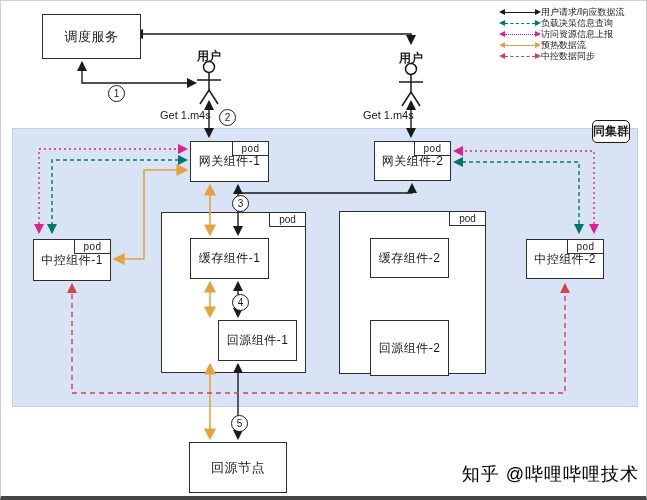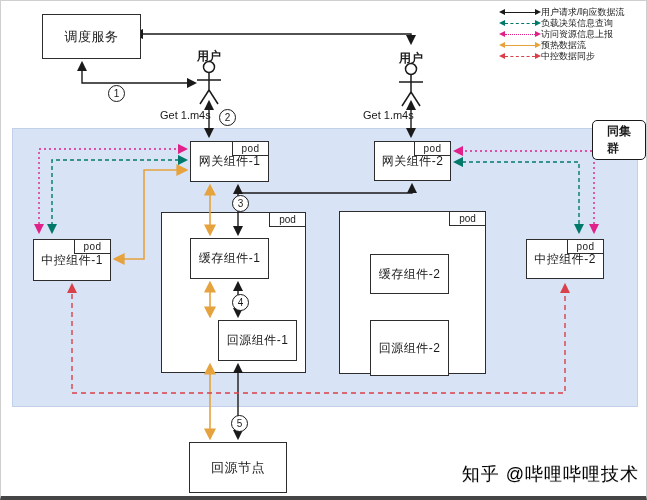--- a/index.html
+++ b/index.html
@@ -12,21 +12,21 @@
   }
 
   
   .cluster-bg {
     position:absolute; left:11px; top:127px; width:626px; height:279px;
     background:#d9e3f6; border:1px solid #c3d0ea; z-index:1;
   }
   .cluster-tag {
     position:absolute; left:591px; top:119px; z-index:6;
     background:#ffffff; border:1px solid #1a1a1a; border-radius:5px;
-    font-size:12px; font-weight:700; color:#1a1a1a; padding:2px 14px;
+    font-size:12px; font-weight:700; color:#1a1a1a; padding:2px 0;
   }
   .pod-container {
     position:absolute; background:#ffffff; border:1px solid #2d2d2d; z-index:2;
   }
   #pod-left  { left:160px; top:211px; width:145px; height:161px; }
   #pod-right { left:338px; top:210px; width:147px; height:163px; }
 
   
   .node {
     position:absolute; background:#ffffff; border:1px solid #2d2d2d; z-index:4;
@@ -37,21 +37,21 @@
     position:absolute; top:-1px; right:-1px; width:37px; height:15px;
     background:#ffffff; border:1px solid #2d2d2d;
     font-size:10px; line-height:13px; text-align:center; color:#1a1a1a;
   }
   #scheduler   { left:32px;  top:13px;  width:99px; height:45px; font-size:13px; z-index:4;margin-left:9px; }
   #gateway1    { left:189px; top:140px; width:79px; height:41px; }
   #gateway2    { left:373px; top:140px; width:77px; height:40px; }
   #control1    { left:32px;  top:238px; width:78px; height:42px; }
   #control2    { left:525px; top:238px; width:78px; height:40px; }
   #cache1      { left:189px; top:237px; width:79px; height:41px; }
-  #cache2      { left:369px; top:237px; width:79px; height:40px;margin-top:16px; }
+  #cache2      { left:369px; top:237px; width:79px; height:40px; }
   #origin1     { left:189px; top:319px; width:79px; height:41px;margin-left:28px; }
   #origin2     { left:369px; top:319px; width:79px; height:56px; }
   #origin-node { left:180px; top:441px; width:98px; height:51px; font-size:13px;margin-left:8px; }
 
   
   .actor { position:absolute; z-index:4; }
   .actor-label {
     position:absolute; z-index:4; font-size:12px; font-weight:700; color:#1a1a1a;
     transform:translateX(-50%);
   }

